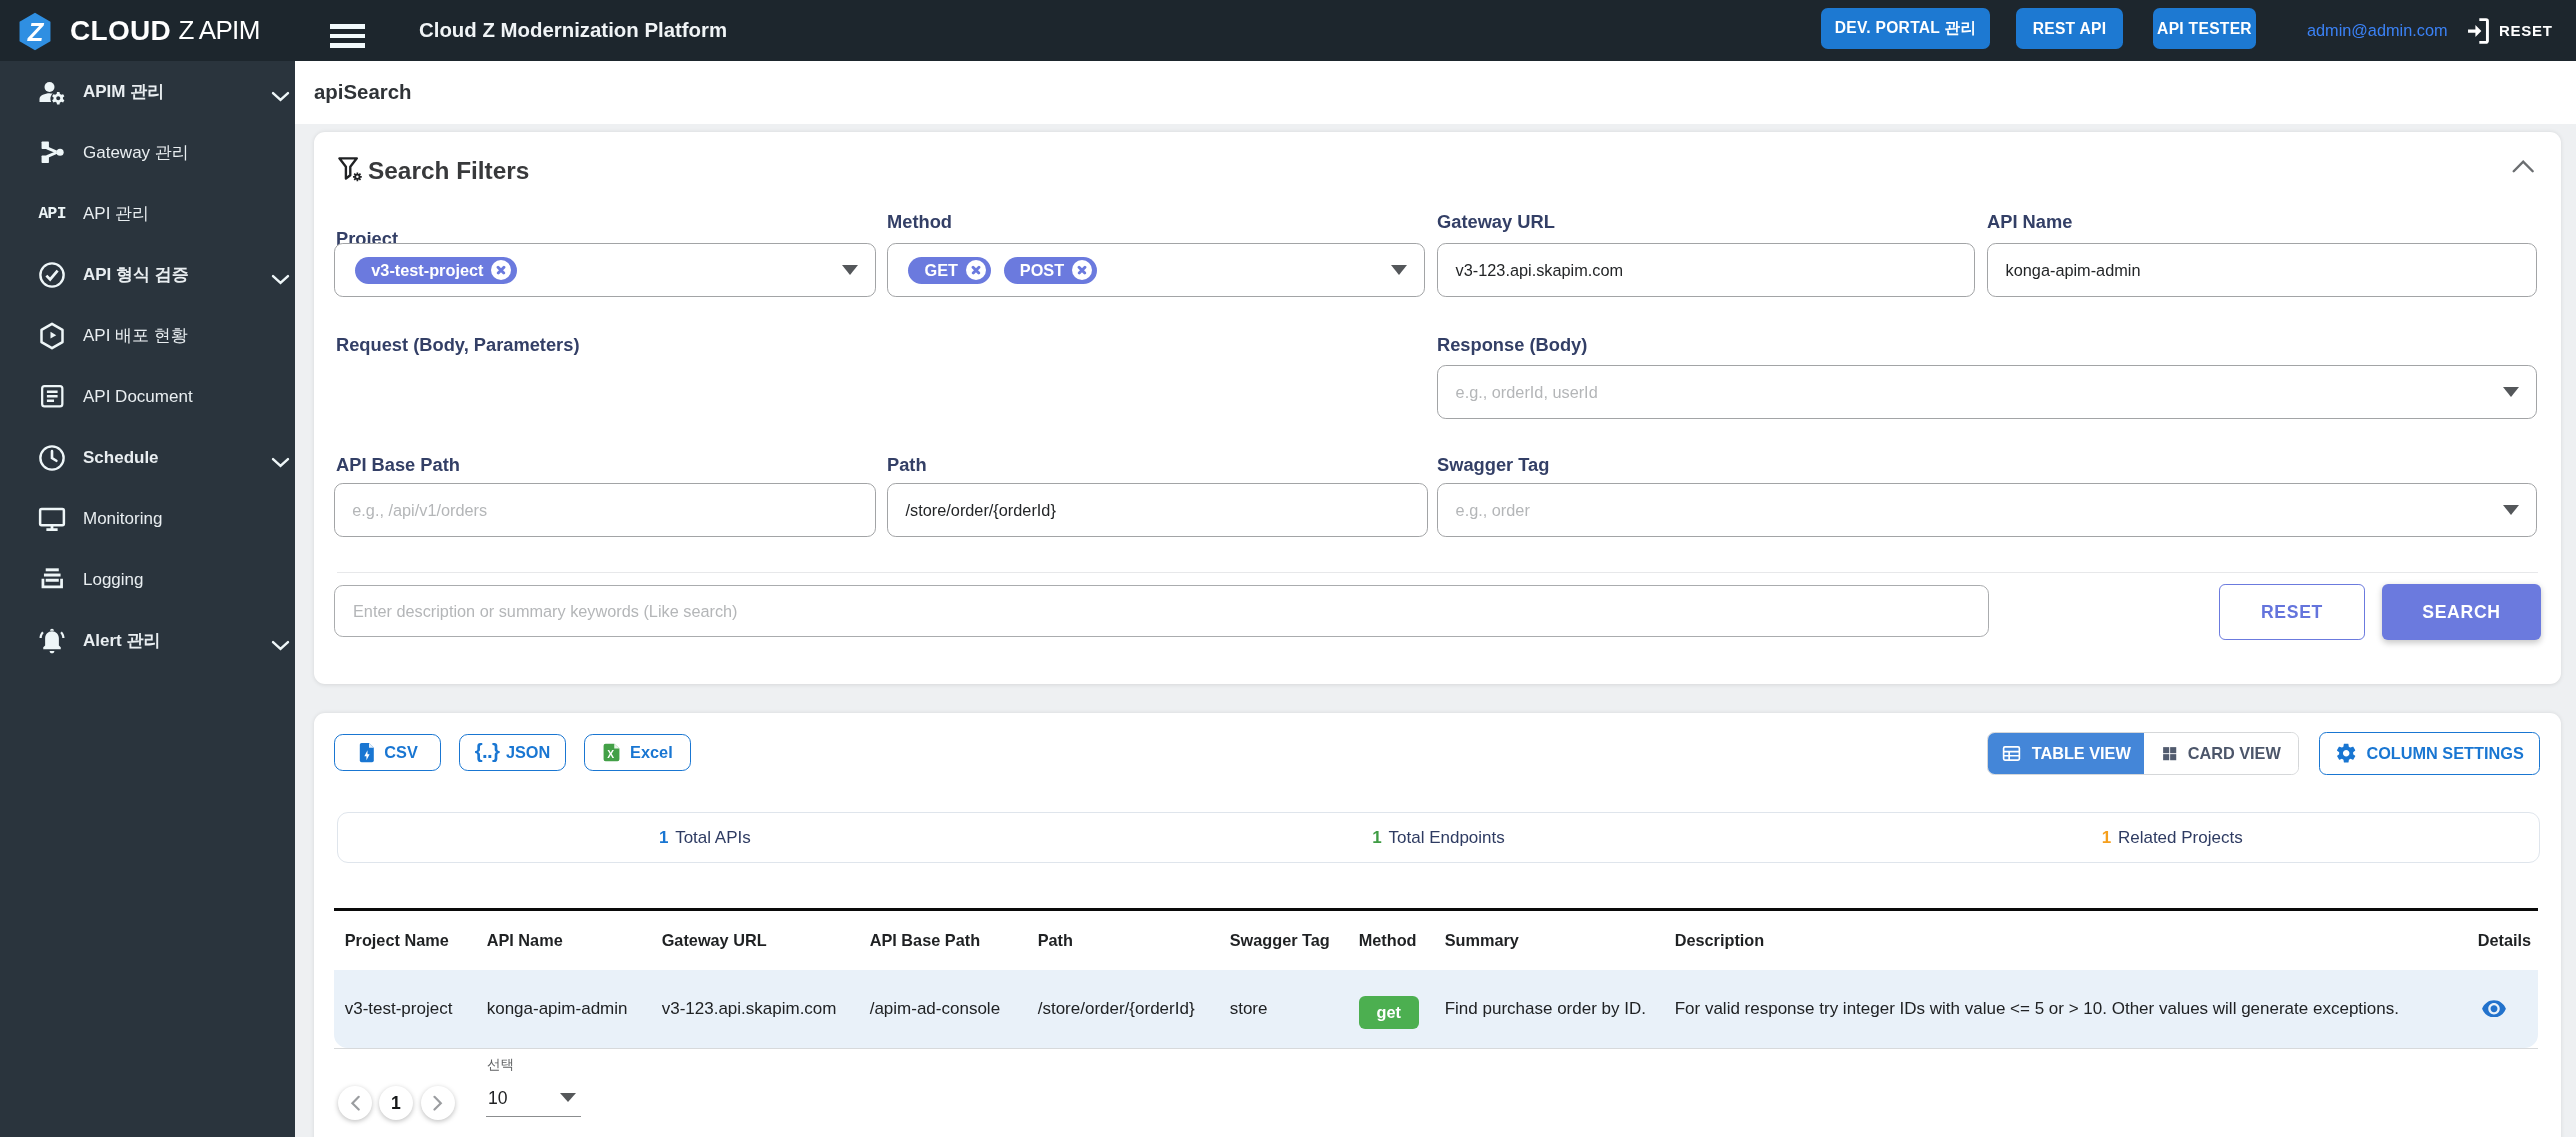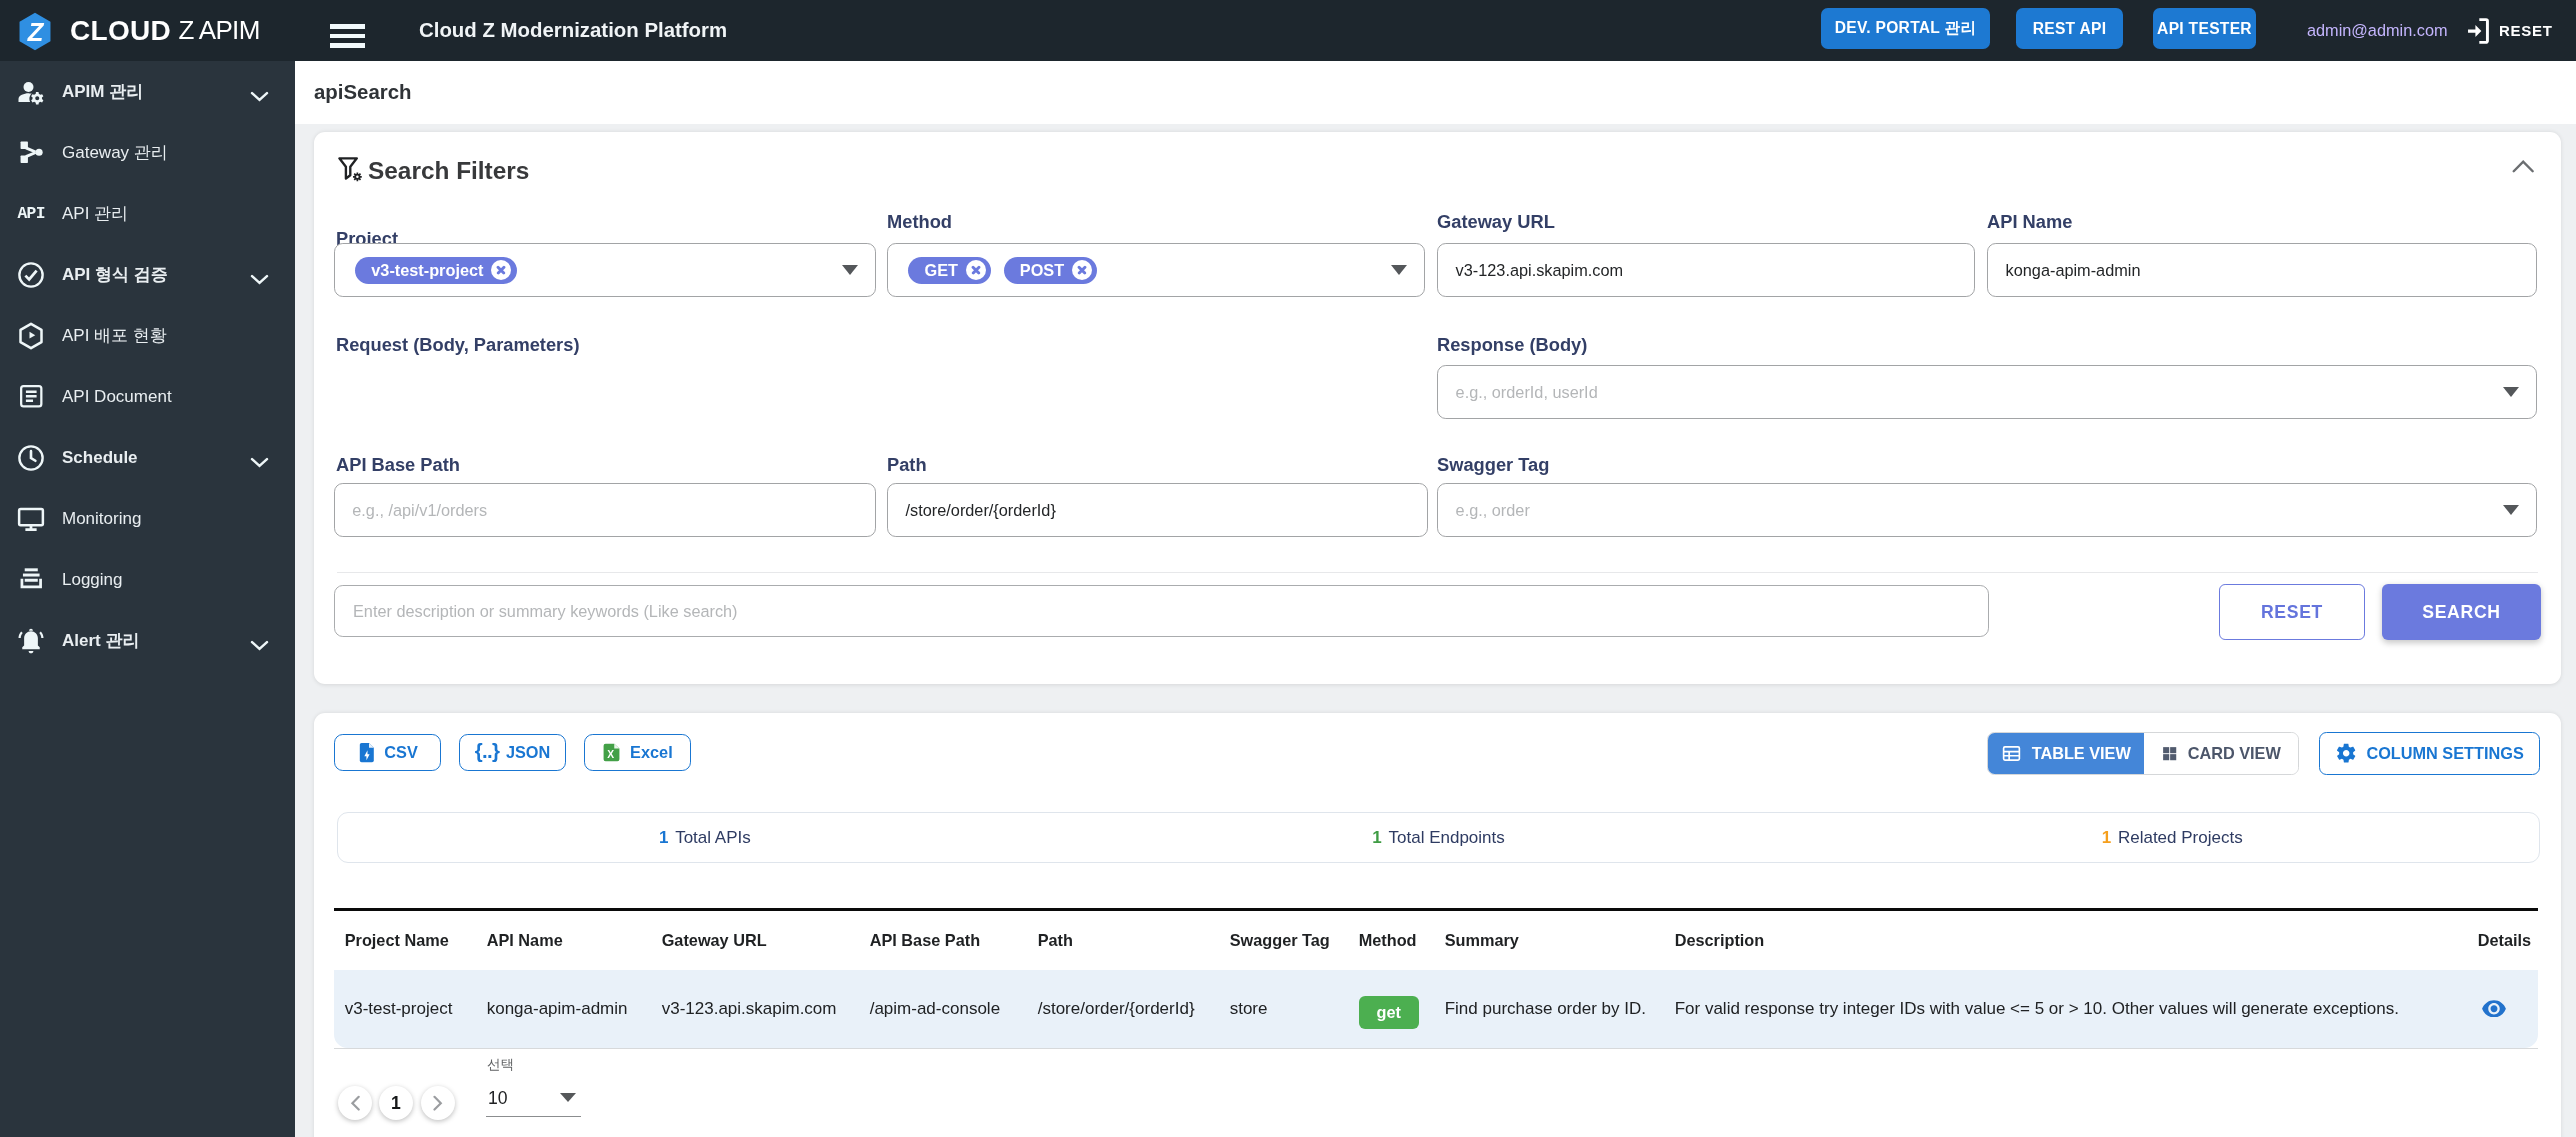--- a/index.html
+++ b/index.html
@@ -9,26 +9,26 @@
 
 .topbar { position: absolute; left:0; top:0; width:2576px; height:61px; background:#1d262d; z-index:30; }
 .logo-hex { position:absolute; left:18.3px; top:11.5px; }
 .brand { position:absolute; left:70px; top:0; height:61px; display:flex; align-items:center; color:#fff; font-size:28px; }
 .brand b { font-weight:bold; letter-spacing:0.3px; }
 .brand span { font-weight:normal; margin-left:7.5px; font-size:26px; letter-spacing:-0.7px; }
 .burger { position:absolute; left:330px; top:24px; width:35px; }
 .burger div { height:4.8px; background:#f2fafc; margin-bottom:4.8px; }
 .platform { position:absolute; left:419px; top:0; height:61px; display:flex; align-items:center; color:#f0f4f6; font-size:20.4px; font-weight:bold; }
 .tb-btn { position:absolute; top:8.1px; height:41px; background:#1d79d2; border-radius:6.8px; color:#fff; font-size:15.6px; font-weight:bold; display:flex; align-items:center; justify-content:center; letter-spacing:0.3px; white-space:nowrap; }
-.tb-email { position:absolute; left:2307px; top:0; height:61px; display:flex; align-items:center; color:#c4b5fd; font-size:16.3px; }
+.tb-email { position:absolute; left:2307px; top:0; height:61px; display:flex; align-items:center; color:#3b82f6; font-size:16.3px; }
 .tb-logout { position:absolute; left:2499px; top:0; height:61px; display:flex; align-items:center; color:#fff; font-size:15px; font-weight:bold; letter-spacing:0.7px; }
 .lg-ico { position:absolute; left:2465px; top:15.6px; }
 
 
-.sidebar { position:absolute; left:0; top:61px; width:295px; bottom:0; background:#2a343d; z-index:20; }
+.sidebar { position:absolute; left:0; top:61px; width:295px; bottom:0; background:#2a343d; z-index:20;padding-left:21px; }
 .sb-item { position:relative; height:61px; display:flex; align-items:center; color:#e9eef1; font-size:17px; }
 .sb-item.active { background:#1b242c; }
 .sb-ico { position:absolute; left:15.6px; width:31px; height:31px; display:flex; align-items:center; justify-content:center; }
 .sb-label { position:absolute; left:62px; white-space:nowrap; }
 .sb-chev { position:absolute; left:250px; top:50%; margin-top:-4.8px; }
 
 
 .titleband { position:absolute; left:295px; top:61px; right:0; height:63px; background:#fff; z-index:10; }
 .titleband .t { position:absolute; left:19px; top:0; height:63px; display:flex; align-items:center; font-size:20.4px; font-weight:bold; color:#2f3337; }
 .card { position:absolute; background:#fff; border-radius:11px; box-shadow:0 0.7px 4.1px rgba(0,0,0,0.10); }

